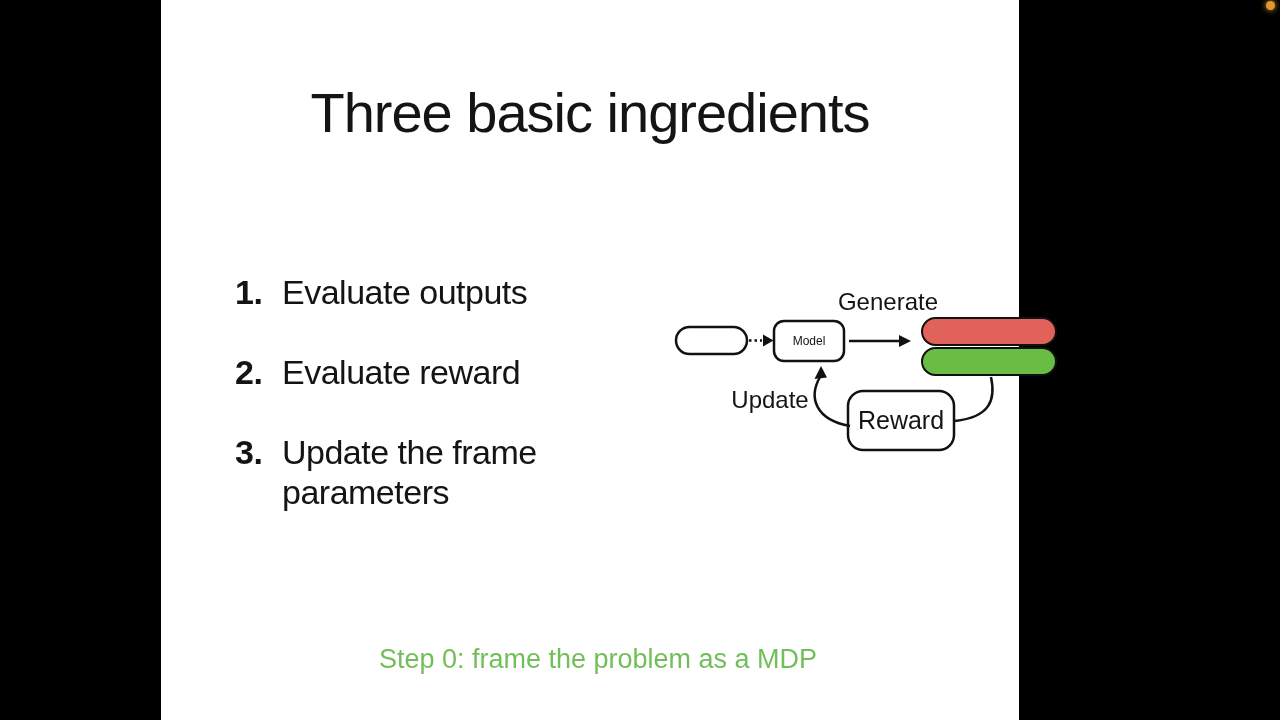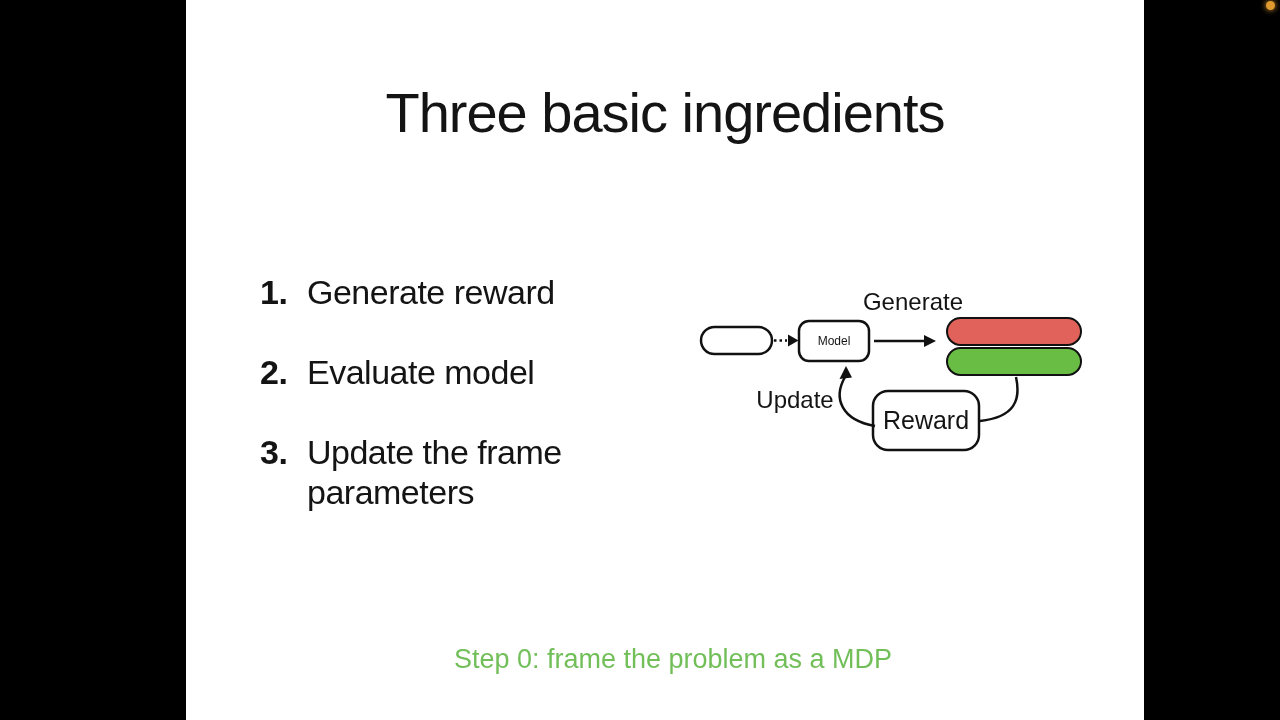--- a/index.html
+++ b/index.html
@@ -6,23 +6,22 @@
   html, body { width: 1280px; height: 720px; }
   body {
     background: #000;
     position: relative;
     overflow: hidden;
     font-family: "Liberation Sans", sans-serif;
   }
   .slide {
     position: absolute;
     left: 161px; top: 0;
-    width: 958px; height: 720px;
+    width: 858px; height: 720px;
     background: #ffffff;
-    margin-left: 25px;
   }
   .title {
     position: absolute;
     top: 80px; left: 0; width: 100%;
     text-align: center;
     font-size: 56px;
     font-weight: 400;
     letter-spacing: -1px;
     color: #141414;
   }
@@ -72,25 +71,25 @@
 </head>
 <body>
 
 <div class="slide">
 
   <h1 class="title">Three basic ingredients</h1>
 
   <div class="list">
     <div class="list-item">
       <span class="list-number">1.</span>
-      <span class="list-text">Generate reward</span>
+      <span class="list-text">Evaluate outputs</span>
     </div>
     <div class="list-item">
       <span class="list-number">2.</span>
-      <span class="list-text">Evaluate model</span>
+      <span class="list-text">Evaluate reward</span>
     </div>
     <div class="list-item">
       <span class="list-number">3.</span>
       <span class="list-text">Update the frame parameters</span>
     </div>
   </div>
 
   <svg class="diagram" width="420" height="195" viewBox="660 280 420 195">
 
     <text x="888" y="310" text-anchor="middle" font-size="24">Generate</text>

